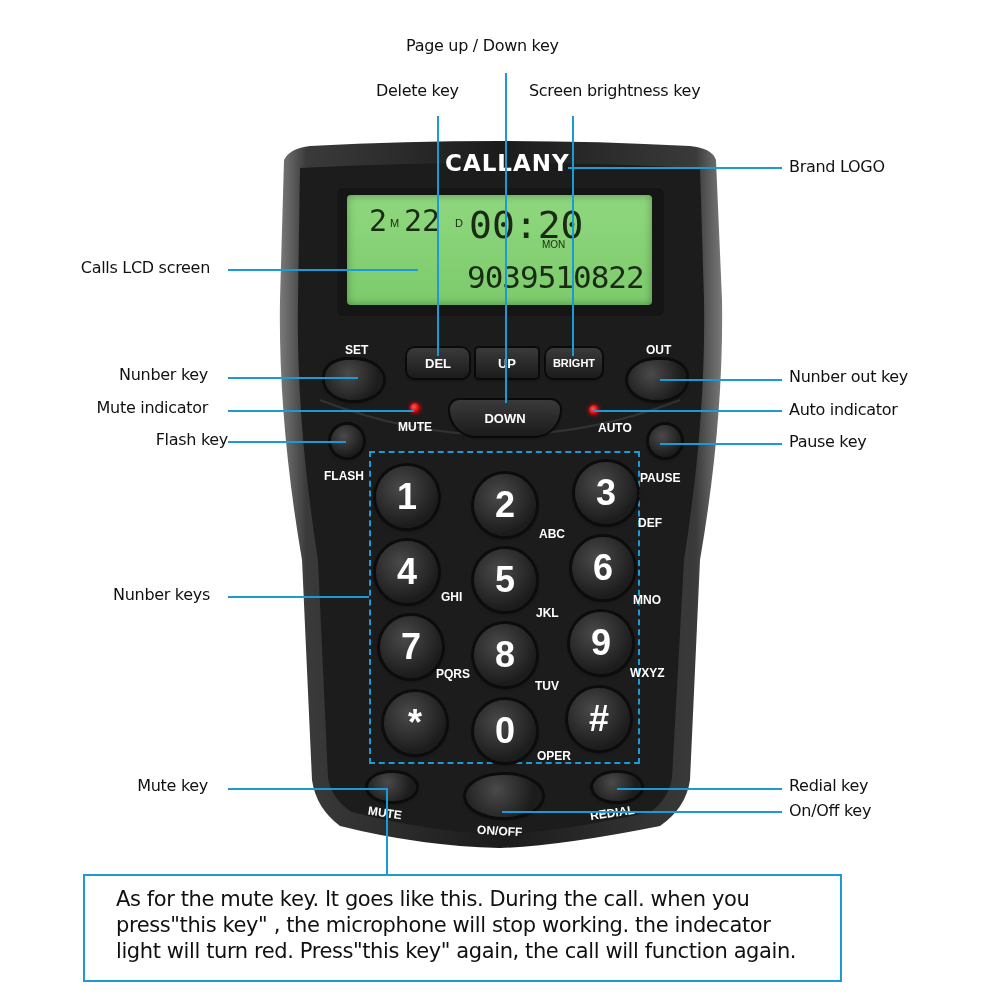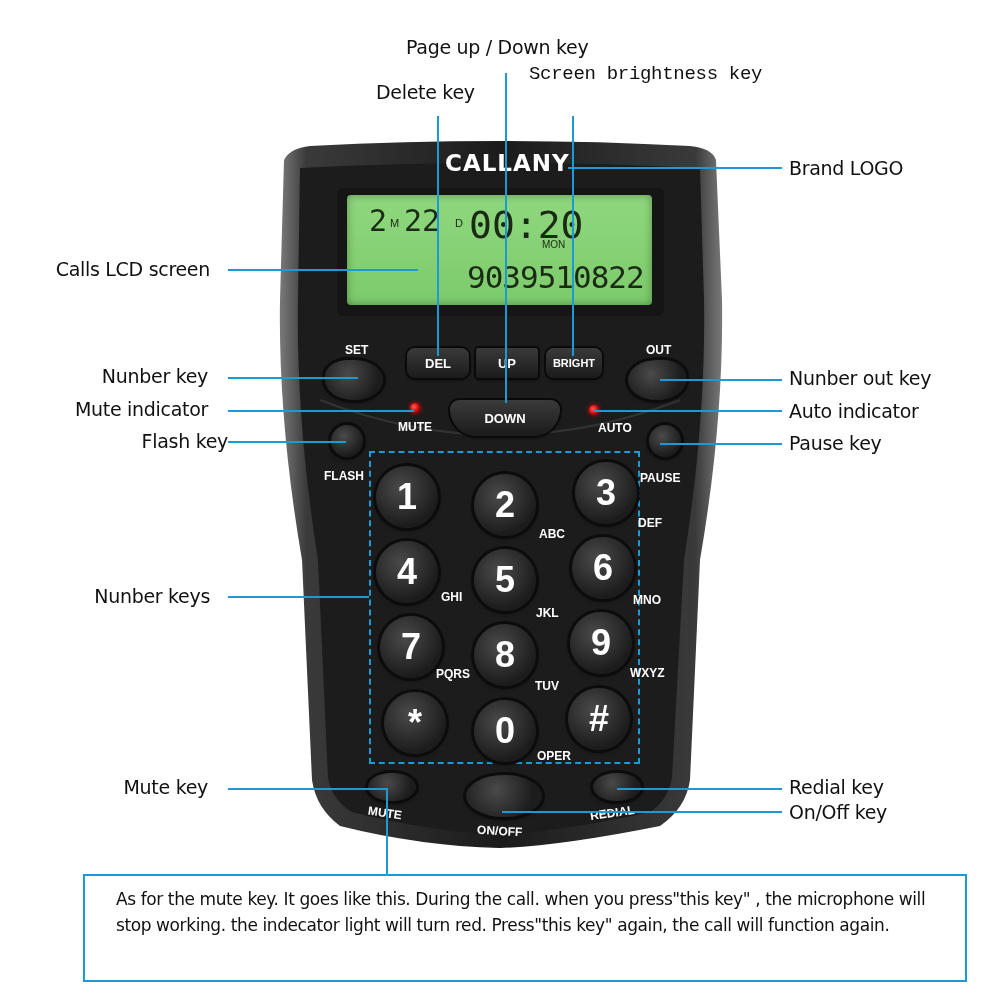--- a/index.html
+++ b/index.html
@@ -1,35 +1,35 @@
 <!DOCTYPE html>
 <html><head>
 <meta charset="utf-8">
 <style>
   html,body{margin:0;padding:0;background:#fff;}
   body{width:1000px;height:1000px;position:relative;overflow:hidden;font-family:"DejaVu Sans",sans-serif;}
   .abs{position:absolute;}
-  .callout{position:absolute;font-size:19px;color:#111;white-space:nowrap;line-height:1;letter-spacing:-0.3px;}
+  .callout{position:absolute;font-size:16px;color:#111;white-space:nowrap;line-height:1;letter-spacing:-0.3px;}
   .callout.r{text-align:right;}
   .line{position:absolute;background:#1b9ad6;}
   .hline{height:2px;}
   .vline{width:2px;}
   .body-svg{position:absolute;left:0;top:0;}
   .lcd{position:absolute;left:347px;top:195px;width:305px;height:110px;background:linear-gradient(180deg,#8fd77e,#7ccb6b);border-radius:4px;box-shadow:inset 0 0 8px rgba(0,0,0,0.35);}
   .lcd-frame{position:absolute;left:337px;top:188px;width:327px;height:128px;background:#151515;border-radius:6px;}
   .lcd-text{position:absolute;font-family:"DejaVu Sans Mono",monospace;color:#1a2a14;}
   .logo{position:absolute;left:445px;top:150px;font-family:"DejaVu Sans",sans-serif;font-weight:bold;font-size:23px;color:#fff;letter-spacing:1px;}
   .key-label{position:absolute;font-family:"Liberation Sans",sans-serif;font-weight:bold;color:#fff;font-size:12px;white-space:nowrap;}
   .rect-key{position:absolute;background:linear-gradient(180deg,#3a3a3a,#1b1b1b);border-radius:8px;box-shadow:0 0 0 2px #0a0a0a, 0 2px 3px rgba(0,0,0,0.6);color:#fff;font-family:"Liberation Sans",sans-serif;font-weight:bold;font-size:13px;display:flex;align-items:center;justify-content:center;}
   .round-key{position:absolute;border-radius:50%;background:radial-gradient(circle at 40% 35%,#4a4a4a,#1c1c1c 70%);box-shadow:0 0 0 3px #0c0c0c,0 2px 4px rgba(0,0,0,0.7);color:#fff;font-family:"Liberation Sans",sans-serif;font-weight:bold;display:flex;align-items:center;justify-content:center;}
   .num-key{width:62px;height:62px;font-size:36px;}
   .sub{position:absolute;font-family:"Liberation Sans",sans-serif;font-weight:bold;font-size:12px;color:#fff;}
   .led{position:absolute;width:10px;height:10px;border-radius:50%;background:radial-gradient(circle at 40% 40%,#ff5a5a,#c00 60%,#600);box-shadow:0 0 4px #f00;}
   .keypad-box{position:absolute;left:369px;top:451px;width:271px;height:313px;border:2px dashed #1b9ad6;box-sizing:border-box;}
-  .note{position:absolute;left:83px;top:874px;width:884px;height:108px;border:2px solid #1b9ad6;box-sizing:border-box;padding:10px 20px 0 31px;font-size:17px;line-height:26px;color:#111;letter-spacing:-0.4px;}
+  .note{position:absolute;left:83px;top:874px;width:759px;height:108px;border:2px solid #1b9ad6;box-sizing:border-box;padding:10px 20px 0 31px;font-size:21px;line-height:26px;color:#111;letter-spacing:-0.4px;}
 </style>
 </head>
 <body>
 
 <svg class="body-svg abs" width="1000" height="1000" style="left:0;top:0;">
   <defs>
     <linearGradient id="edge" x1="0" x2="1" y1="0" y2="0">
       <stop offset="0" stop-color="#7a7a7a"></stop>
       <stop offset="0.06" stop-color="#3a3a3a"></stop>
       <stop offset="0.5" stop-color="#1b1b1b"></stop>
@@ -123,21 +123,21 @@
 <div class="line hline" style="left:594px;top:410px;width:188px;"></div>
 <div class="line hline" style="left:660px;top:443px;width:122px;"></div>
 <div class="line hline" style="left:228px;top:596px;width:141px;"></div>
 <div class="line hline" style="left:228px;top:788px;width:160px;"></div>
 <div class="line vline" style="left:386px;top:788px;height:87px;"></div>
 <div class="line hline" style="left:617px;top:788px;width:165px;"></div>
 <div class="line hline" style="left:502px;top:811px;width:280px;"></div>
 
 <span class="callout" style="left:406px;top:38px;">Page up / Down key</span>
 <span class="callout" style="left:376px;top:83px;">Delete key</span>
-<span class="callout" style="left:529px;top:65px;font-family:Liberation Mono, monospace;">Screen brightness key</span>
+<span class="callout" style="left:529px;top:83px;">Screen brightness key</span>
 <span class="callout" style="left:789px;top:159px;">Brand LOGO</span>
 <span class="callout r" style="right:790px;top:260px;">Calls LCD screen</span>
 <span class="callout r" style="right:792px;top:367px;">Nunber key</span>
 <span class="callout r" style="right:792px;top:400px;">Mute indicator</span>
 <span class="callout r" style="right:772px;top:432px;">Flash key</span>
 <span class="callout" style="left:789px;top:369px;">Nunber out key</span>
 <span class="callout" style="left:789px;top:402px;">Auto indicator</span>
 <span class="callout" style="left:789px;top:434px;">Pause key</span>
 <span class="callout r" style="right:790px;top:587px;">Nunber keys</span>
 <span class="callout r" style="right:792px;top:778px;">Mute key</span>

